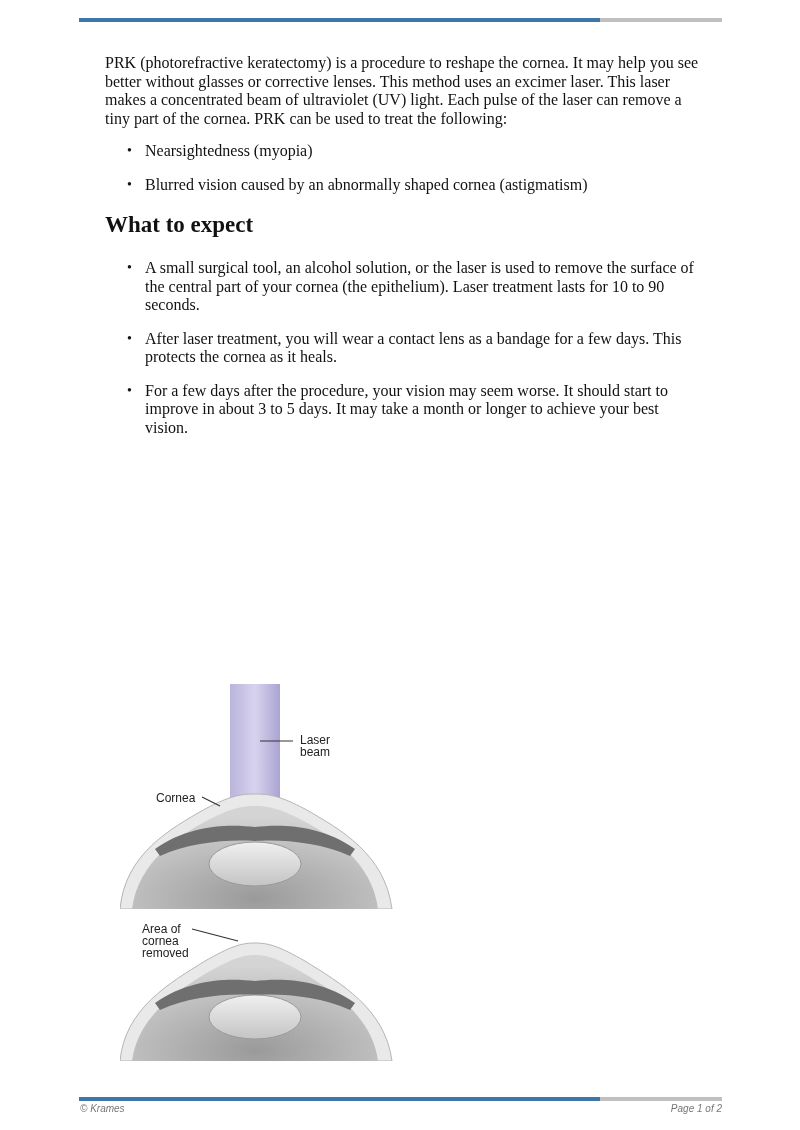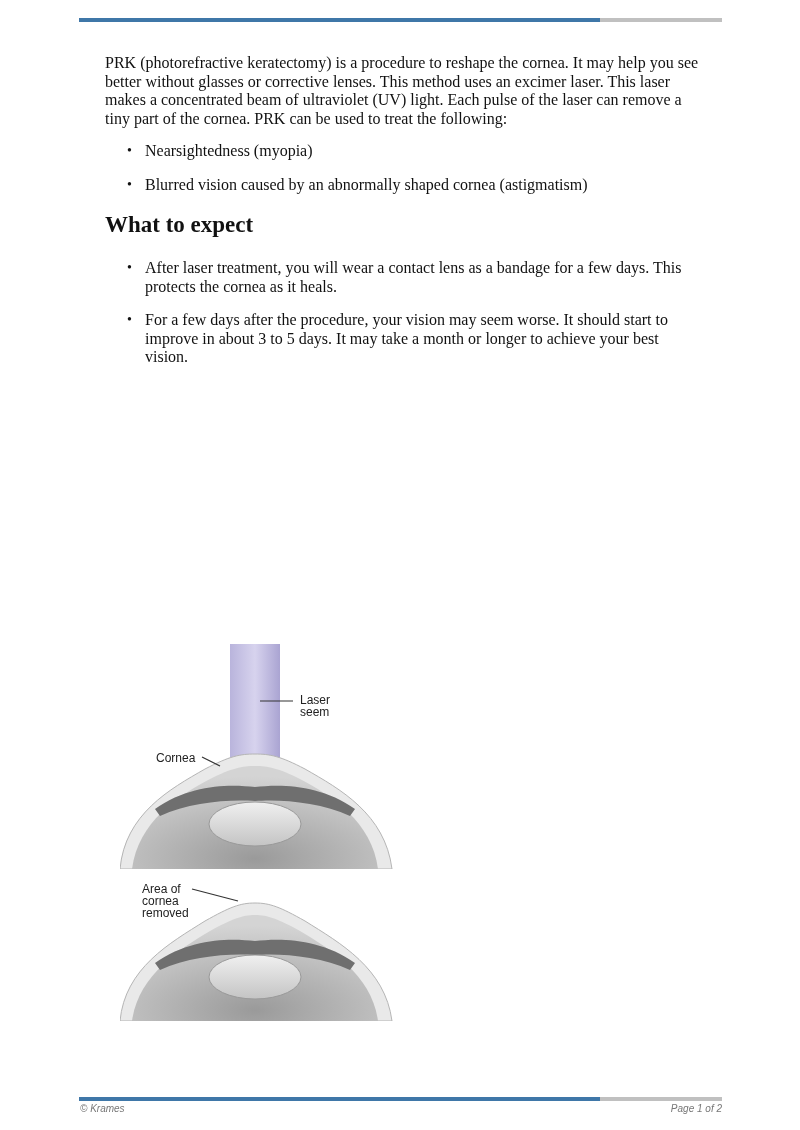--- a/index.html
+++ b/index.html
@@ -7,21 +7,21 @@
            font-family: "Liberation Serif", "DejaVu Serif", serif; color: #111; }
     .topbar { position: absolute; left: 79px; top: 18px; width: 643px; height: 4px; background: #c0c0c0; }
     .topbar .fill { position: absolute; left: 0; top: 0; height: 4px; background: #3f77a8; }
     .content { position: absolute; left: 105px; top: 54px; width: 600px; }
     h1 { font-size: 33px; font-weight: bold; margin: 0 0 14px 0; line-height: 40px; letter-spacing: -0.2px; }
     p.intro { font-size: 16px; line-height: 18.5px; margin: 0 3px 14px 0; }
     ul { margin: 0; padding-left: 40px; list-style: none; }
     ul li { position: relative; font-size: 16px; line-height: 18.5px; margin-bottom: 15px; }
     ul li::before { content: "\2022"; position: absolute; left: -18px; top: 0; font-size: 14px; }
     h2 { font-size: 23px; font-weight: bold; margin: 17px 0 20px 0; line-height: 28px; }
-    .figures { position: absolute; left: 120px; top: 644px; width: 275px; }
+    .figures { position: absolute; left: 120px; top: 684px; width: 275px; }
     .fig { position: relative; display: block; }
     .fig-label { position: absolute; font-family: "Liberation Sans", "DejaVu Sans", sans-serif; font-size: 12px; line-height: 12px; color: #222; }
     .bottombar { position: absolute; left: 79px; top: 1097px; width: 643px; height: 4px; background: #c0c0c0; }
     .bottombar .fill { position: absolute; left: 0; top: 0; height: 4px; background: #3f77a8; }
     .footer-left, .footer-right { position: absolute; top: 1103px; font-family: "Liberation Sans", "DejaVu Sans", sans-serif;
            font-size: 10px; font-style: italic; color: #777; }
     .footer-left { left: 80px; }
     .footer-right { right: 78px; }
   </style>
 </head>
@@ -32,20 +32,21 @@
 </div>
 
 <div class="content">
   <p class="intro">PRK (photorefractive keratectomy) is a procedure to reshape the cornea. It may help you see better without glasses or corrective lenses. This method uses an excimer laser. This laser makes a concentrated beam of ultraviolet (UV) light. Each pulse of the laser can remove a tiny part of the cornea. PRK can be used to treat the following:</p>
   <ul>
     <li>Nearsightedness (myopia)</li>
     <li>Blurred vision caused by an abnormally shaped cornea (astigmatism)</li>
   </ul>
   <h2>What to expect</h2>
   <ul>
+    <li>A small surgical tool, an alcohol solution, or the laser is used to remove the surface of the central part of your cornea (the epithelium). Laser treatment lasts for  10 to 90 seconds.</li>
     <li>After laser treatment, you will wear a contact lens as a bandage for a few days. This protects the cornea as it heals.</li>
     <li>For a few days after the procedure, your vision may seem worse. It should start to improve in about 3 to 5 days. It may take a month or longer to achieve your best vision.</li>
   </ul>
 </div>
 
 <div class="figures">
 
   <div class="fig" style="width:275px;height:225px;">
     <svg width="275" height="225" viewBox="0 0 275 225">
       <defs>
@@ -65,21 +66,21 @@
       </defs>
       <rect x="110" y="0" width="50" height="128" fill="url(#beam)"></rect>
       <path d="M0,225 C5,170 50,145 85,125 C110,112 120,110 135,110 C150,110 160,112 185,125 C220,145 265,170 272,225 Z" fill="#e9e9e9" stroke="#b5b5b5"></path>
       <path d="M12,225 C18,178 58,152 90,135 C112,124 122,122 135,122 C148,122 158,124 180,135 C212,152 252,178 258,225 Z" fill="url(#inner1)"></path>
       <path d="M35,165 C70,140 110,140 135,143 C160,140 200,140 235,165 L230,172 C200,158 160,155 135,157 C110,155 70,158 40,172 Z" fill="#6f6f6f"></path>
       <ellipse cx="135" cy="180" rx="46" ry="22" fill="url(#lens1)" stroke="#9a9a9a"></ellipse>
       <line x1="173" y1="57" x2="140" y2="57" stroke="#333" stroke-width="1.2"></line>
       <line x1="82" y1="113" x2="100" y2="122" stroke="#333" stroke-width="1.2"></line>
     </svg>
     <span class="fig-label" style="left:180px;top:50px;">Laser</span>
-    <span class="fig-label" style="left:180px;top:62px;">seem</span>
+    <span class="fig-label" style="left:180px;top:62px;">beam</span>
     <span class="fig-label" style="left:36px;top:108px;">Cornea</span>
   </div>
 
   <div class="fig" style="width:275px;height:148px;margin-top:4px;">
     <svg width="275" height="148" viewBox="0 0 275 148">
       <defs>
         <radialGradient id="inner2" cx="0.5" cy="0.9" r="0.8">
           <stop offset="0" stop-color="#9a9a9a"></stop>
           <stop offset="1" stop-color="#d4d4d4"></stop>
         </radialGradient>

